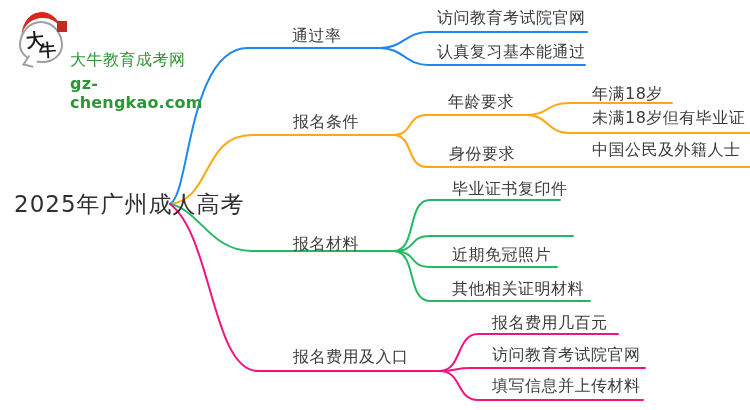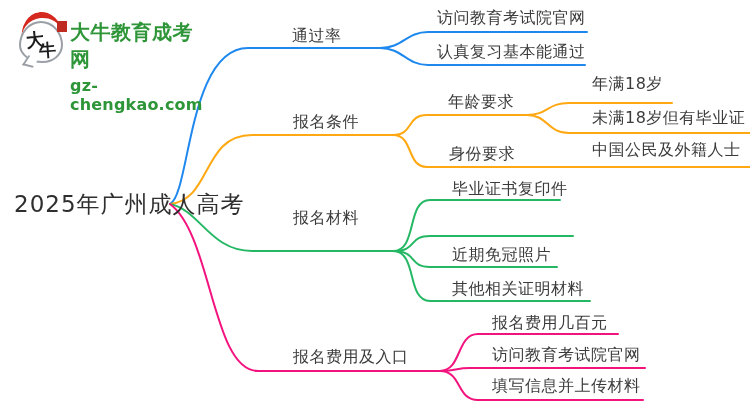--- a/index.html
+++ b/index.html
@@ -29,21 +29,21 @@
   .mark-char{position:absolute;font-weight:700;color:#1c1c1c;}
   .mark-char.c1{left:8px;top:16px;font-size:18px;transform:rotate(-6deg);}
   .mark-char.c2{left:21px;top:27px;font-size:17px;transform:rotate(-4deg);}
   .mark-arc{
     position:absolute;left:2px;top:0;width:42px;height:20px;
     border-top:6px solid #d5281e;border-radius:50% 50% 0 0/100% 100% 0 0;
     transform:rotate(-7deg);
   }
   .mark-seal{position:absolute;right:3px;top:9px;width:10px;height:11px;background:#bf2b20;}
   .logo-text{position:absolute;left:52px;top:9px;}
-  .logo-title{font-size:20px;font-weight:700;color:#2e9639;letter-spacing:0.5px;}
+  .logo-title{font-size:16px;font-weight:400;color:#2e9639;letter-spacing:0.5px;margin-top:31px;}
   .logo-domain{font-size:16px;font-weight:700;color:#2e9639;margin-top:3px;letter-spacing:0.2px;}
 </style>
 </head>
 <body>
 
 <div class="stage">
 
   <svg class="links" viewBox="0 0 750 410">
 
     <path d="M170,204 C190,195 188,48 248,48 H380" stroke="#1e88ee"></path>
@@ -84,26 +84,26 @@
   </div>
 
   <div class="label root" style="left:14px;top:193px">2025年广州成人高考</div>
 
   <div class="label" style="left:292px;top:28px">通过率</div>
   <div class="label" style="left:437px;top:10px">访问教育考试院官网</div>
   <div class="label" style="left:437px;top:44px">认真复习基本能通过</div>
 
   <div class="label" style="left:293px;top:114px">报名条件</div>
   <div class="label" style="left:448px;top:94px">年龄要求</div>
-  <div class="label" style="left:592px;top:76px">年满18岁</div>
+  <div class="label" style="left:592px;top:86px">年满18岁</div>
   <div class="label" style="left:592px;top:110px">未满18岁但有毕业证</div>
   <div class="label" style="left:449px;top:146px">身份要求</div>
   <div class="label" style="left:592px;top:142px">中国公民及外籍人士</div>
 
-  <div class="label" style="left:293px;top:210px">报名材料</div>
+  <div class="label" style="left:293px;top:236px">报名材料</div>
   <div class="label" style="left:452px;top:181px">毕业证书复印件</div>
   <div class="label" style="left:452px;top:247px">近期免冠照片</div>
   <div class="label" style="left:452px;top:281px">其他相关证明材料</div>
 
   <div class="label" style="left:293px;top:349px">报名费用及入口</div>
   <div class="label" style="left:492px;top:315px">报名费用几百元</div>
   <div class="label" style="left:492px;top:347px">访问教育考试院官网</div>
   <div class="label" style="left:492px;top:378px">填写信息并上传材料</div>
 
 </div>

